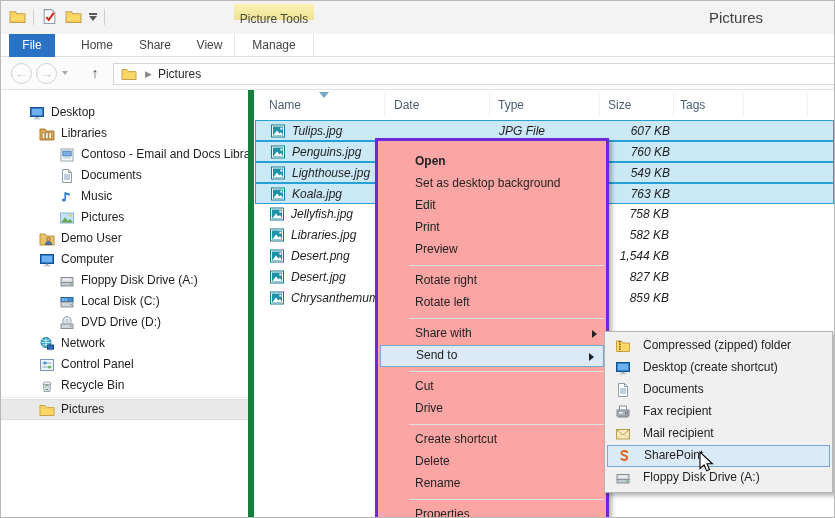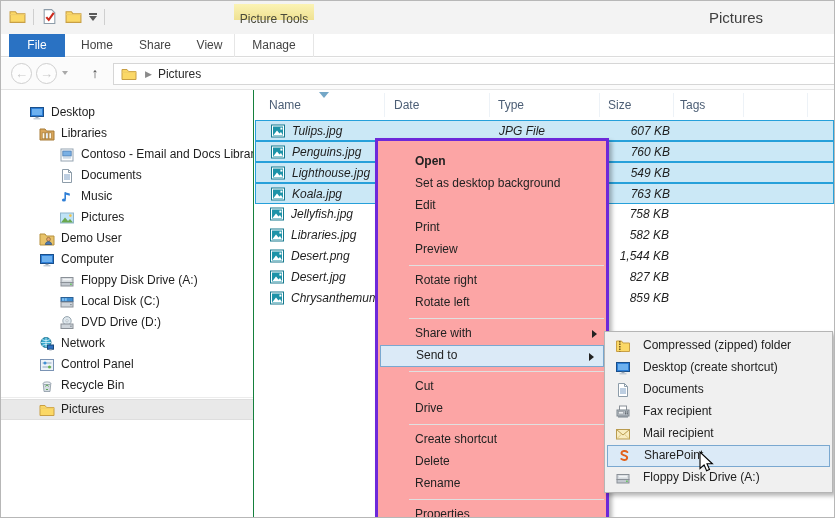--- a/index.html
+++ b/index.html
@@ -20,21 +20,21 @@
                background:linear-gradient(#fbf3b4,#efe192); color:#4a4a3a;
                text-align:center; line-height:30px; font-size:12px; }
   .win-title { position:absolute; left:650px; top:0; width:170px; height:33px; line-height:33px;
                text-align:center; font-size:15px; color:#3f3f3f; }
 
   
   .tabrow { position:absolute; left:0; top:33px; width:100%; height:23px; background:#fff;
             border-bottom:1px solid #dcdcdc; }
   .rtab { position:absolute; top:0; height:23px; line-height:22px; text-align:center;
           color:#444; font-size:12px; cursor:default; }
-  .rtab.file { left:8px; width:56px; background:#2a72c3; color:#fff; }
+  .rtab.file { left:8px; width:46px; background:#2a72c3; color:#fff; }
   .rtab.home { left:68px; width:56px; }
   .rtab.share { left:127px; width:54px; }
   .rtab.view { left:184px; width:49px; }
   .rtab.manage { left:233px; width:80px; border-left:1px solid #e6e6e6; border-right:1px solid #e6e6e6; }
 
   
   .navbar { position:absolute; left:0; top:57px; width:100%; height:32px; background:#fbfbfb;
             border-bottom:1px solid #e4e4e4; }
   .navcircle { position:absolute; top:5px; width:21px; height:21px; border:1px solid #cfcfcf;
                border-radius:50%; color:#c9c9c9; text-align:center; line-height:19px; font-size:13px; background:#fdfdfd; }
@@ -45,21 +45,21 @@
             line-height:21px; color:#4a4a4a; font-size:14px; }
   .addrbar { position:absolute; left:112px; right:0; top:5px; height:22px; background:#fff;
              border:1px solid #d6d6d6; border-right:none; display:flex; align-items:center; }
   .addrbar .ico { width:16px; height:16px; margin-left:7px; }
   .crumb-sep { color:#8a8a8a; font-size:9px; margin:0 6px 0 8px; }
   .crumb { color:#2b2b2b; }
 
   
   .content { position:absolute; left:0; top:89px; width:100%; bottom:0; }
   .sidebar { position:absolute; left:0; top:0; width:253px; bottom:0; background:#fff;
-             border-right:1px solid #15803d; padding-top:12px; overflow:hidden; }
+             border-right:6px solid #15803d; padding-top:12px; overflow:hidden; }
   .titem { height:21px; line-height:21px; white-space:nowrap; display:flex; align-items:center; cursor:default; }
   .titem .ico { width:16px; height:16px; margin-right:6px; flex:0 0 16px; }
   .lvl0 { padding-left:28px; } .lvl1 { padding-left:38px; } .lvl2 { padding-left:58px; }
   .tree-divider { height:1px; background:#ececec; margin:1px 0; }
   .titem.sel { background:#e9e9e9; border-top:1px solid #dedede; border-bottom:1px solid #dedede; }
 
   .main { position:absolute; left:254px; top:0; right:0; bottom:0; background:#fff; }
   .lheader { position:absolute; left:0; top:0; right:0; height:30px; color:#4c5e75; }
   .hcol { position:absolute; top:8px; } 
   .h-name { left:14px; } .h-date { left:139px; } .h-type { left:243px; } .h-size { left:353px; } .h-tags { left:425px; }

